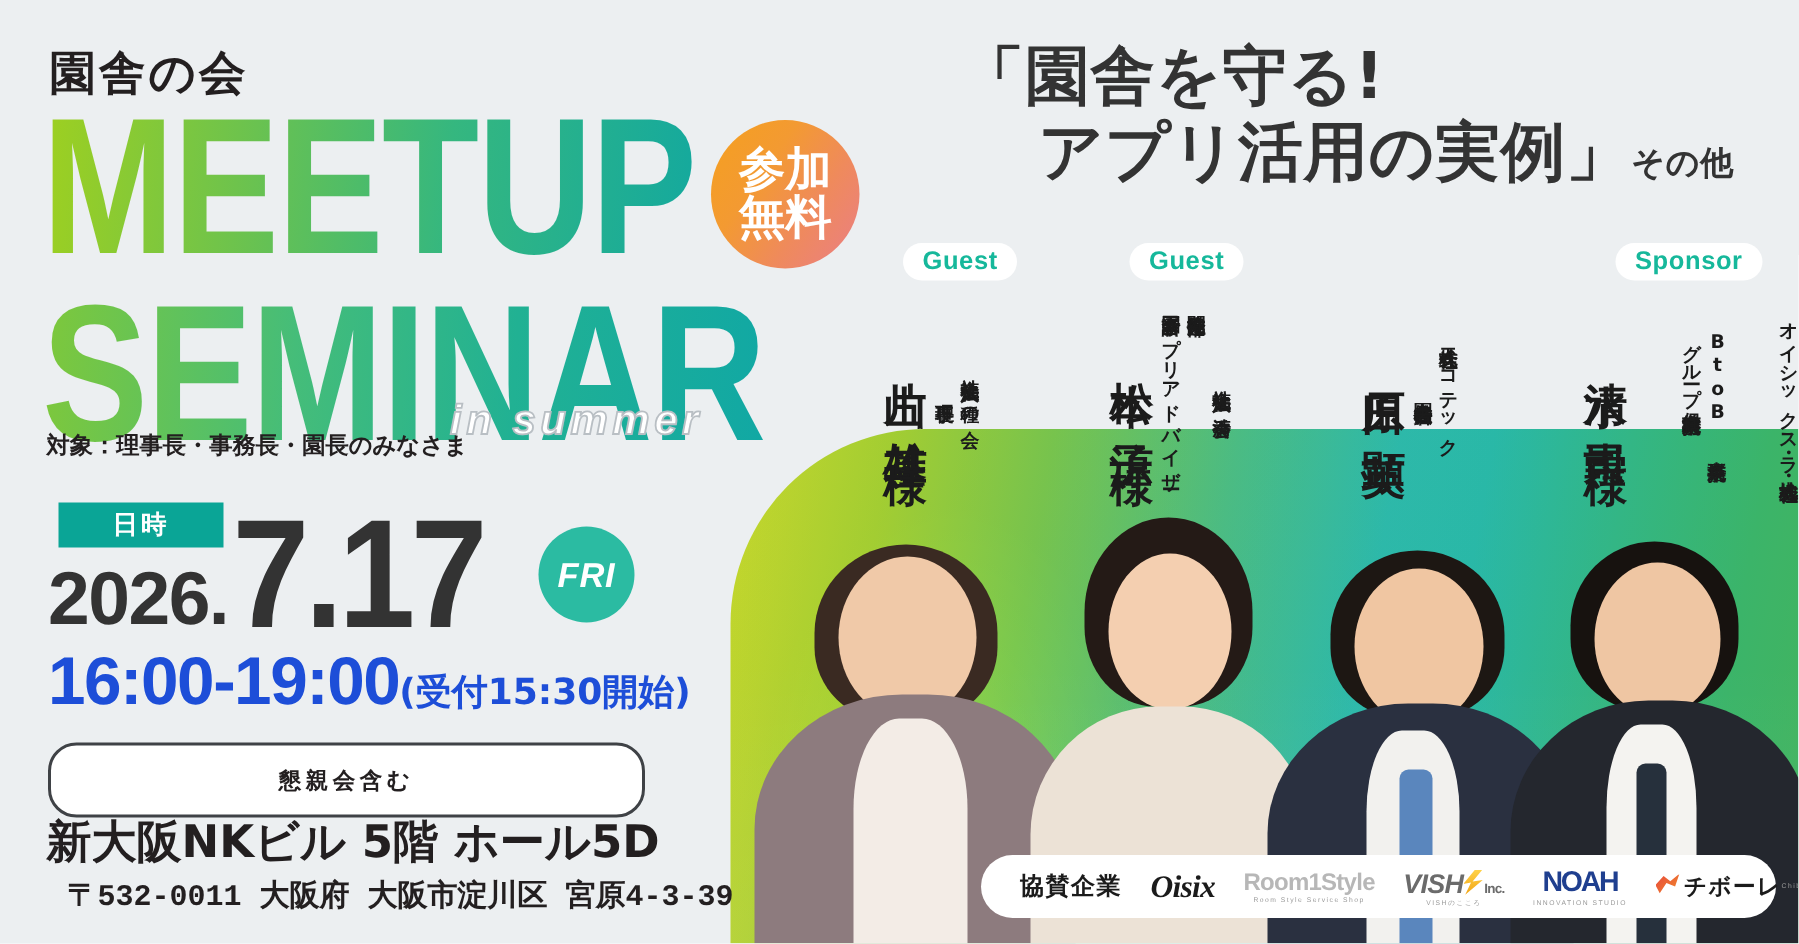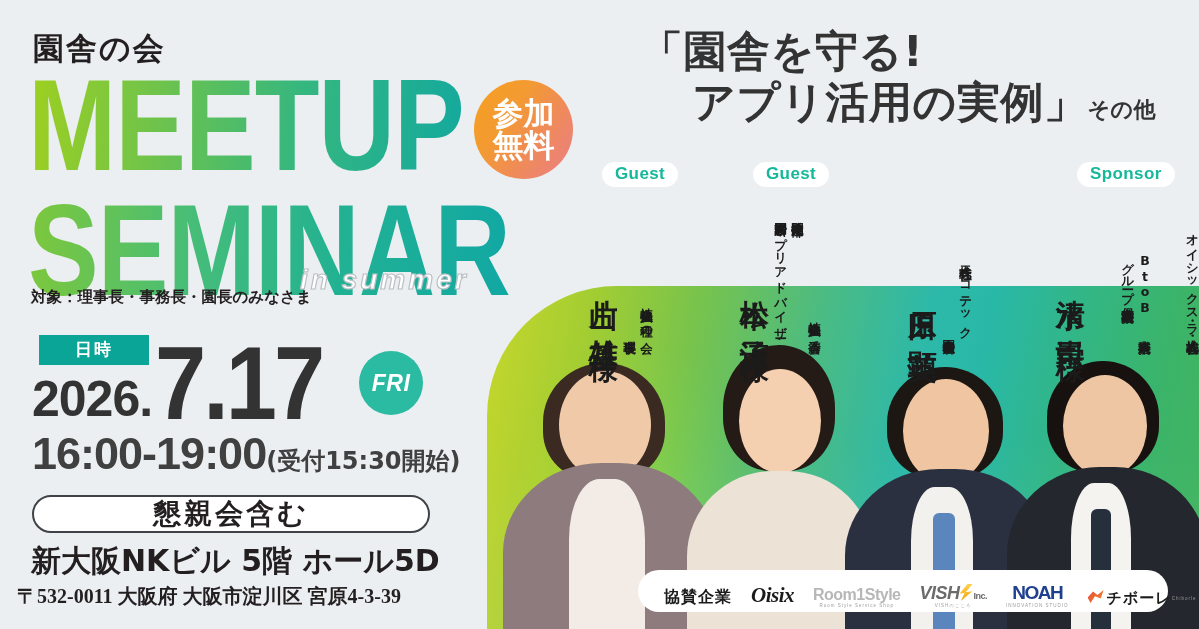--- a/index.html
+++ b/index.html
@@ -145,21 +145,21 @@
   .title-suffix {
     font-size: 22px; font-weight: bold; vertical-align: baseline;
   }
 
   
   .speaker {
     position: absolute;
     top: 162px;
     display: flex;
     flex-direction: row-reverse;
-    align-items: flex-end;
+    align-items: center;
     height: 170px;
   }
   .sp-badge {
     position: absolute;
     top: 0px;
     background: #ffffff;
     color: #16b89b;
     font-size: 17px;
     font-weight: bold;
     border-radius: 14px;
@@ -219,62 +219,62 @@
     width: 64px; height: 64px; border-radius: 50%;
     background: #2bbba2;
     display: flex; align-items: center; justify-content: center;
     color: #ffffff; font-size: 23px; font-weight: bold;
     font-family: "Liberation Sans", sans-serif;
     letter-spacing: 0.5px;
     font-style: italic;
   }
   .timeline {
     position: absolute; left: 32px; top: 428px;
-    font-size: 45px; font-weight: bold; color: #404040;
+    font-size: 45px; font-weight: bold; color: #1d4ed8;
     font-family: "Liberation Sans", sans-serif;
     letter-spacing: -1px;
     white-space: nowrap;
   }
   .timenote {
     font-size: 24px; font-weight: bold; letter-spacing: 0px;
     font-family: "DejaVu Sans", sans-serif;
   }
   .pill {
     position: absolute; left: 32px; top: 495px;
-    width: 398px; height: 38px;
+    width: 398px; height: 50px;
     border: 2px solid #3f4246;
     border-radius: 19px;
     background: #ffffff;
     display: flex; align-items: center; justify-content: center;
-    font-size: 28px; font-weight: bold; color: #231f20;
+    font-size: 15px; font-weight: bold; color: #231f20;
     font-family: "DejaVu Sans", sans-serif;
     letter-spacing: 3px;
   }
   .venue {
     position: absolute; left: 31px; top: 541px;
     font-size: 30px; font-weight: bold; color: #231f20;
     font-family: "DejaVu Sans", sans-serif;
     letter-spacing: 0px; white-space: nowrap;
   }
   .address {
-    position: absolute; left: 17px; top: 583px;
+    position: absolute; left: 45px; top: 583px;
     font-size: 20px; font-weight: bold; color: #231f20;
-    font-family: Liberation Serif, serif;
+    font-family: Liberation Mono, monospace;
     letter-spacing: 0px; white-space: nowrap;
   }
 
   
   .sponsor-bar {
     position: absolute;
-    left: 638px; top: 570px;
+    left: 654px; top: 570px;
     width: 530px; height: 42px;
     background: #ffffff;
     border-radius: 21px;
-    display: flex; align-items: flex-end;
-    padding: 4px 26px;
+    display: flex; align-items: center;
+    padding: 16px 26px;
     gap: 19px;
     box-shadow: 0 0 0 0 rgba(0,0,0,0);
   }
   .sp-title {
     font-size: 16px; font-weight: bold; color: #1b1b1b;
     font-family: "DejaVu Sans", sans-serif;
     letter-spacing: 1px; white-space: nowrap;
   }
   .logo { white-space: nowrap; display: flex; align-items: center; }
   .logo-oisix {

